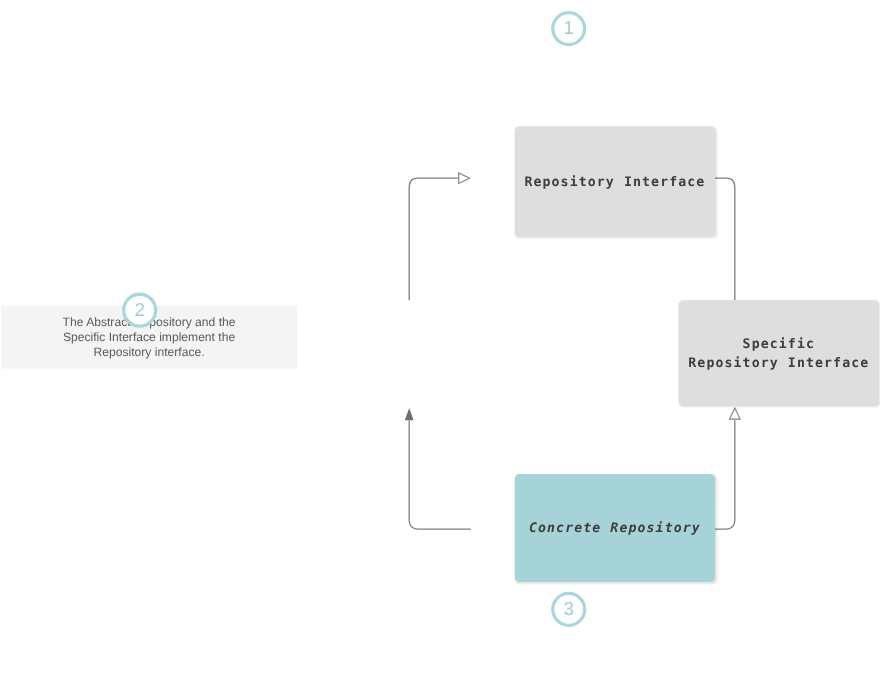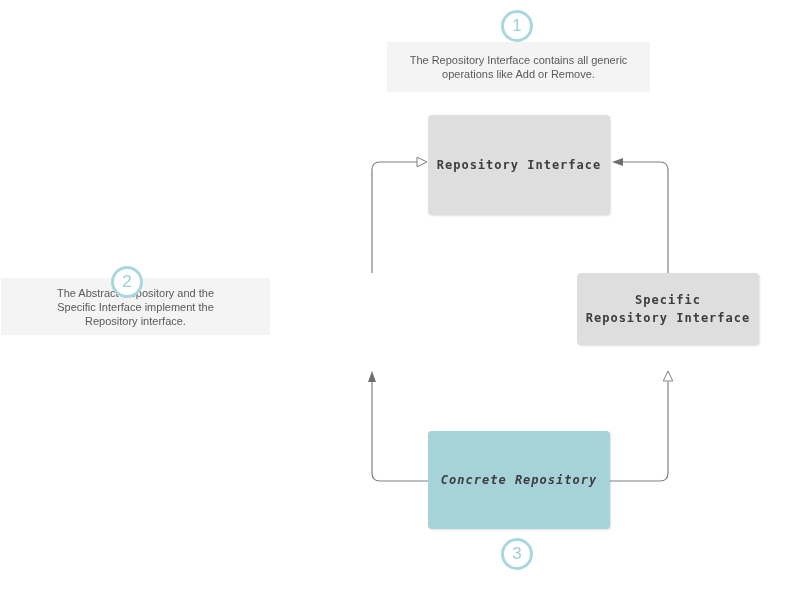--- a/index.html
+++ b/index.html
@@ -18,25 +18,26 @@
     box-shadow:1px 1px 2px rgba(0,0,0,0.12);
     display:flex;align-items:center;justify-content:center;
     font-family:"DejaVu Sans Mono","Liberation Mono",monospace;
     font-weight:bold;
     font-size:12px;
     letter-spacing:1px;
     line-height:18px;
     color:#3d3d3d;
     text-align:center;
     white-space:pre-line;
+    margin-left:40px;
   }
   .node.highlight{background:#a6d3d7;}
   .node-repository-interface{left:428px;top:115px;width:182px;height:100px;}
   .node-abstract-repository{left:280px;top:273px;width:183px;height:98px;}
-  .node-specific-repository-interface{left:577px;top:273px;width:182px;height:72px;}
+  .node-specific-repository-interface{left:577px;top:273px;width:182px;height:96px;}
   .node-concrete-repository{left:428px;top:431px;width:182px;height:98px;font-style:italic;}
   .annotation{
     position:absolute;
     background:#f4f4f4;
     display:flex;align-items:center;justify-content:center;
     font-size:11px;
     line-height:14px;
     color:#595959;
     text-align:center;
     white-space:pre-line;
@@ -83,24 +84,20 @@
 
   <div class="node node-specific-repository-interface">
     <span>Specific
 Repository Interface</span>
   </div>
 
   <div class="node highlight node-concrete-repository">
     <span>Concrete Repository</span>
   </div>
 
-  <div class="annotation annotation-1">
-    <span>The Repository Interface contains all generic
-operations like Add or Remove.</span>
-  </div>
   <div class="badge badge-1">
     <span>1</span>
   </div>
 
   <div class="annotation annotation-2">
     <span>The Abstract Repository and the
 Specific Interface implement the
 Repository interface.</span>
   </div>
   <div class="badge badge-2">

